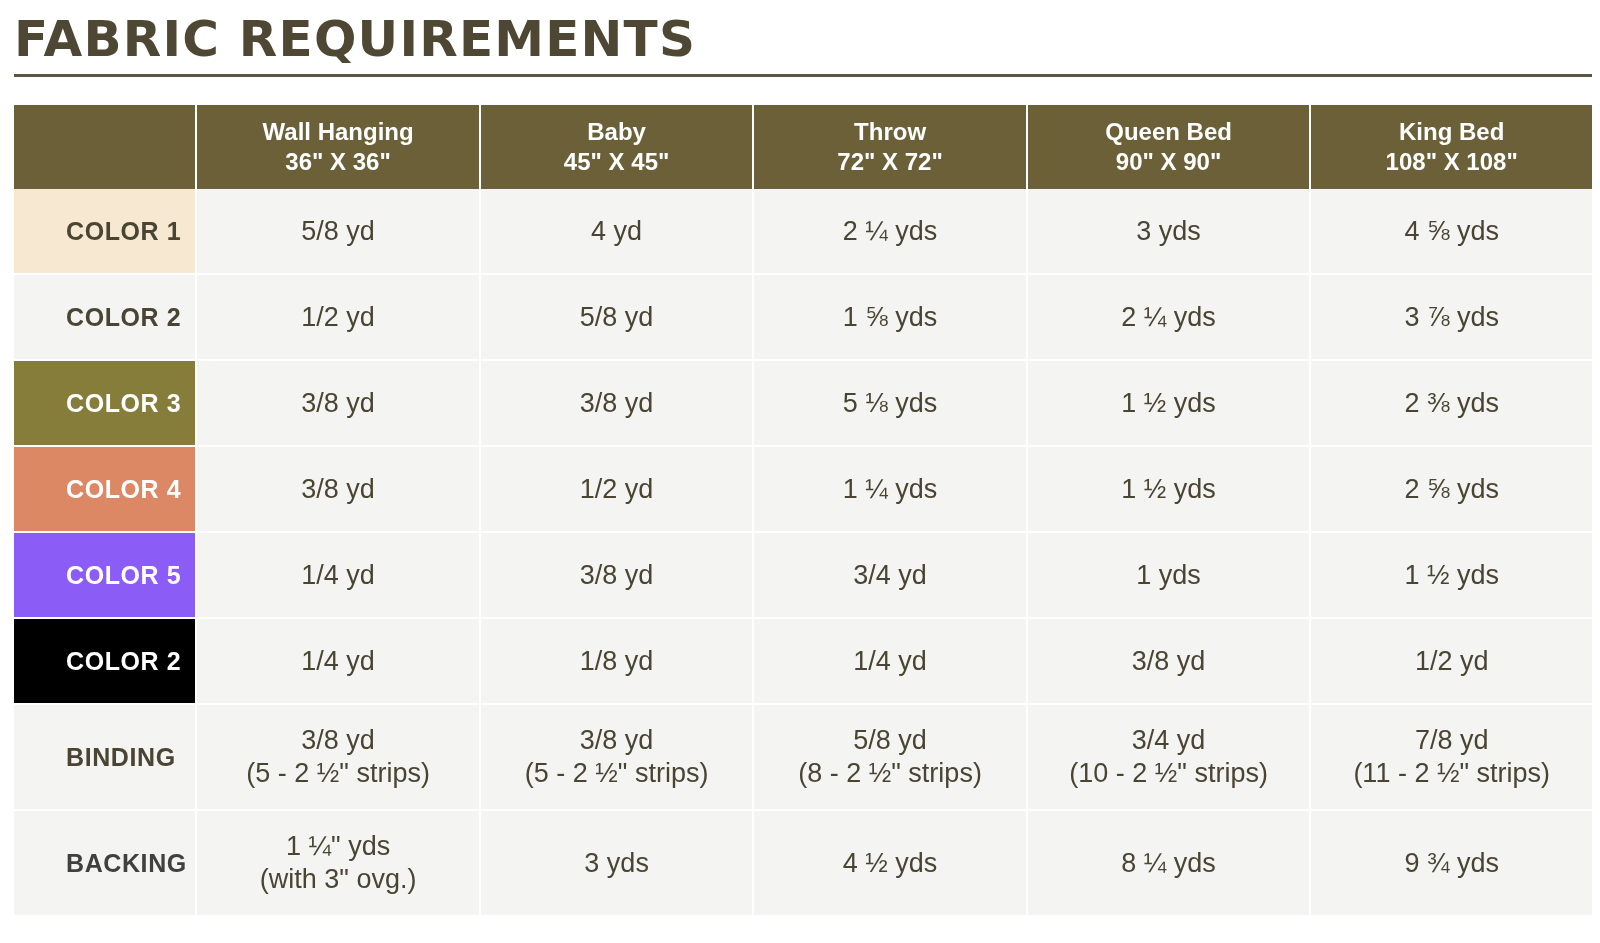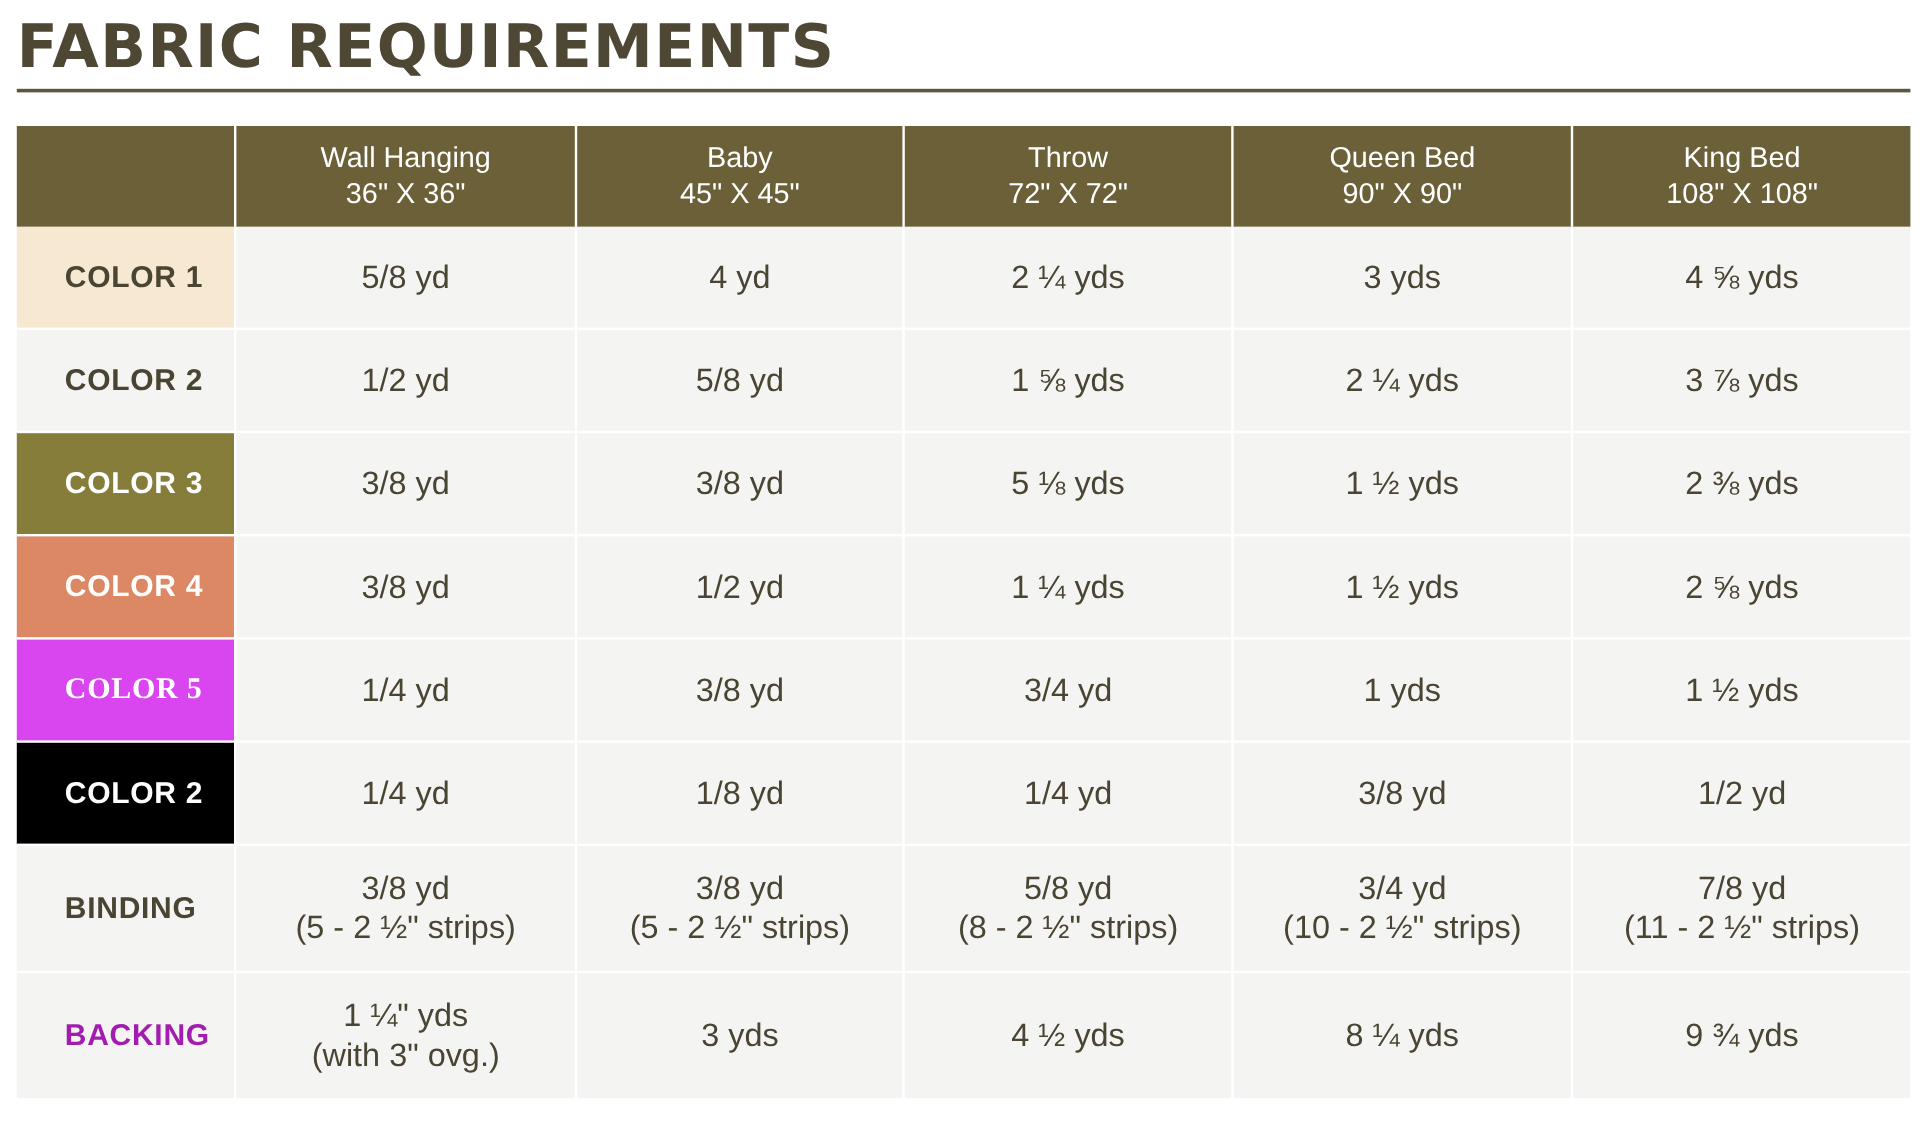--- a/index.html
+++ b/index.html
@@ -41,21 +41,21 @@
     table-layout: fixed;
   }
   table.fabric td, table.fabric th {
     padding: 0;
     margin: 0;
   }
   thead th {
     background: #6b6038;
     color: #ffffff;
     font-size: 24px;
-    font-weight: normal;
+    font-weight: bold;
     line-height: 1.25;
     text-align: center;
     height: 84px;
     vertical-align: middle;
     border-right: 2px solid #ffffff;
   }
   thead th.corner {
     background: #6b6038;
     border-right: 2px solid #ffffff;
   }
@@ -70,21 +70,21 @@
     border-right: 2px solid #ffffff;
     border-bottom: 2px solid #ffffff;
     line-height: 1.22;
   }
   tbody td:last-child { border-right: none; }
   tbody td.label {
     font-size: 25px;
     font-weight: bold;
     letter-spacing: 0.6px;
     text-align: left;
-    padding-left: 40px;
+    padding-left: 52px;
     box-sizing: border-box;
   }
   tbody tr.tall td { height: 104px; }
 </style>
 </head>
 <body>
 
 <div class="page">
 
   <div class="title">FABRIC REQUIREMENTS</div>
@@ -156,21 +156,21 @@
       <tr>
         <td class="label" style="background: rgb(221, 136, 100); color: rgb(255, 255, 255);">COLOR 4</td>
         <td>3/8 yd</td>
         <td>1/2 yd</td>
         <td>1 ¼ yds</td>
         <td>1 ½ yds</td>
         <td>2 ⅝ yds</td>
       </tr>
 
       <tr>
-        <td class="label" style="background: #d946ef; color: rgb(255, 255, 255); font-family: Liberation Serif, serif;">COLOR 5</td>
+        <td class="label" style="background: #8b5cf6; color: rgb(255, 255, 255);">COLOR 5</td>
         <td>1/4 yd</td>
         <td>3/8 yd</td>
         <td>3/4 yd</td>
         <td>1 yds</td>
         <td>1 ½ yds</td>
       </tr>
 
       <tr>
         <td class="label" style="background: rgb(0, 0, 0); color: rgb(255, 255, 255);">COLOR 2</td>
         <td>1/4 yd</td>
@@ -198,21 +198,21 @@
             <div>3/4 yd</div>
             <div>(10 - 2 ½" strips)</div>
           </td>
         <td>
             <div>7/8 yd</div>
             <div>(11 - 2 ½" strips)</div>
           </td>
       </tr>
 
       <tr class="tall">
-        <td class="label" style="background: rgb(244, 244, 242); color: #a21caf;">BACKING</td>
+        <td class="label" style="background: rgb(244, 244, 242); color: #404040;">BACKING</td>
         <td>
             <div>1 ¼" yds</div>
             <div>(with 3" ovg.)</div>
           </td>
         <td>3 yds</td>
         <td>4 ½  yds</td>
         <td>8 ¼  yds</td>
         <td>9 ¾  yds</td>
       </tr>
 

